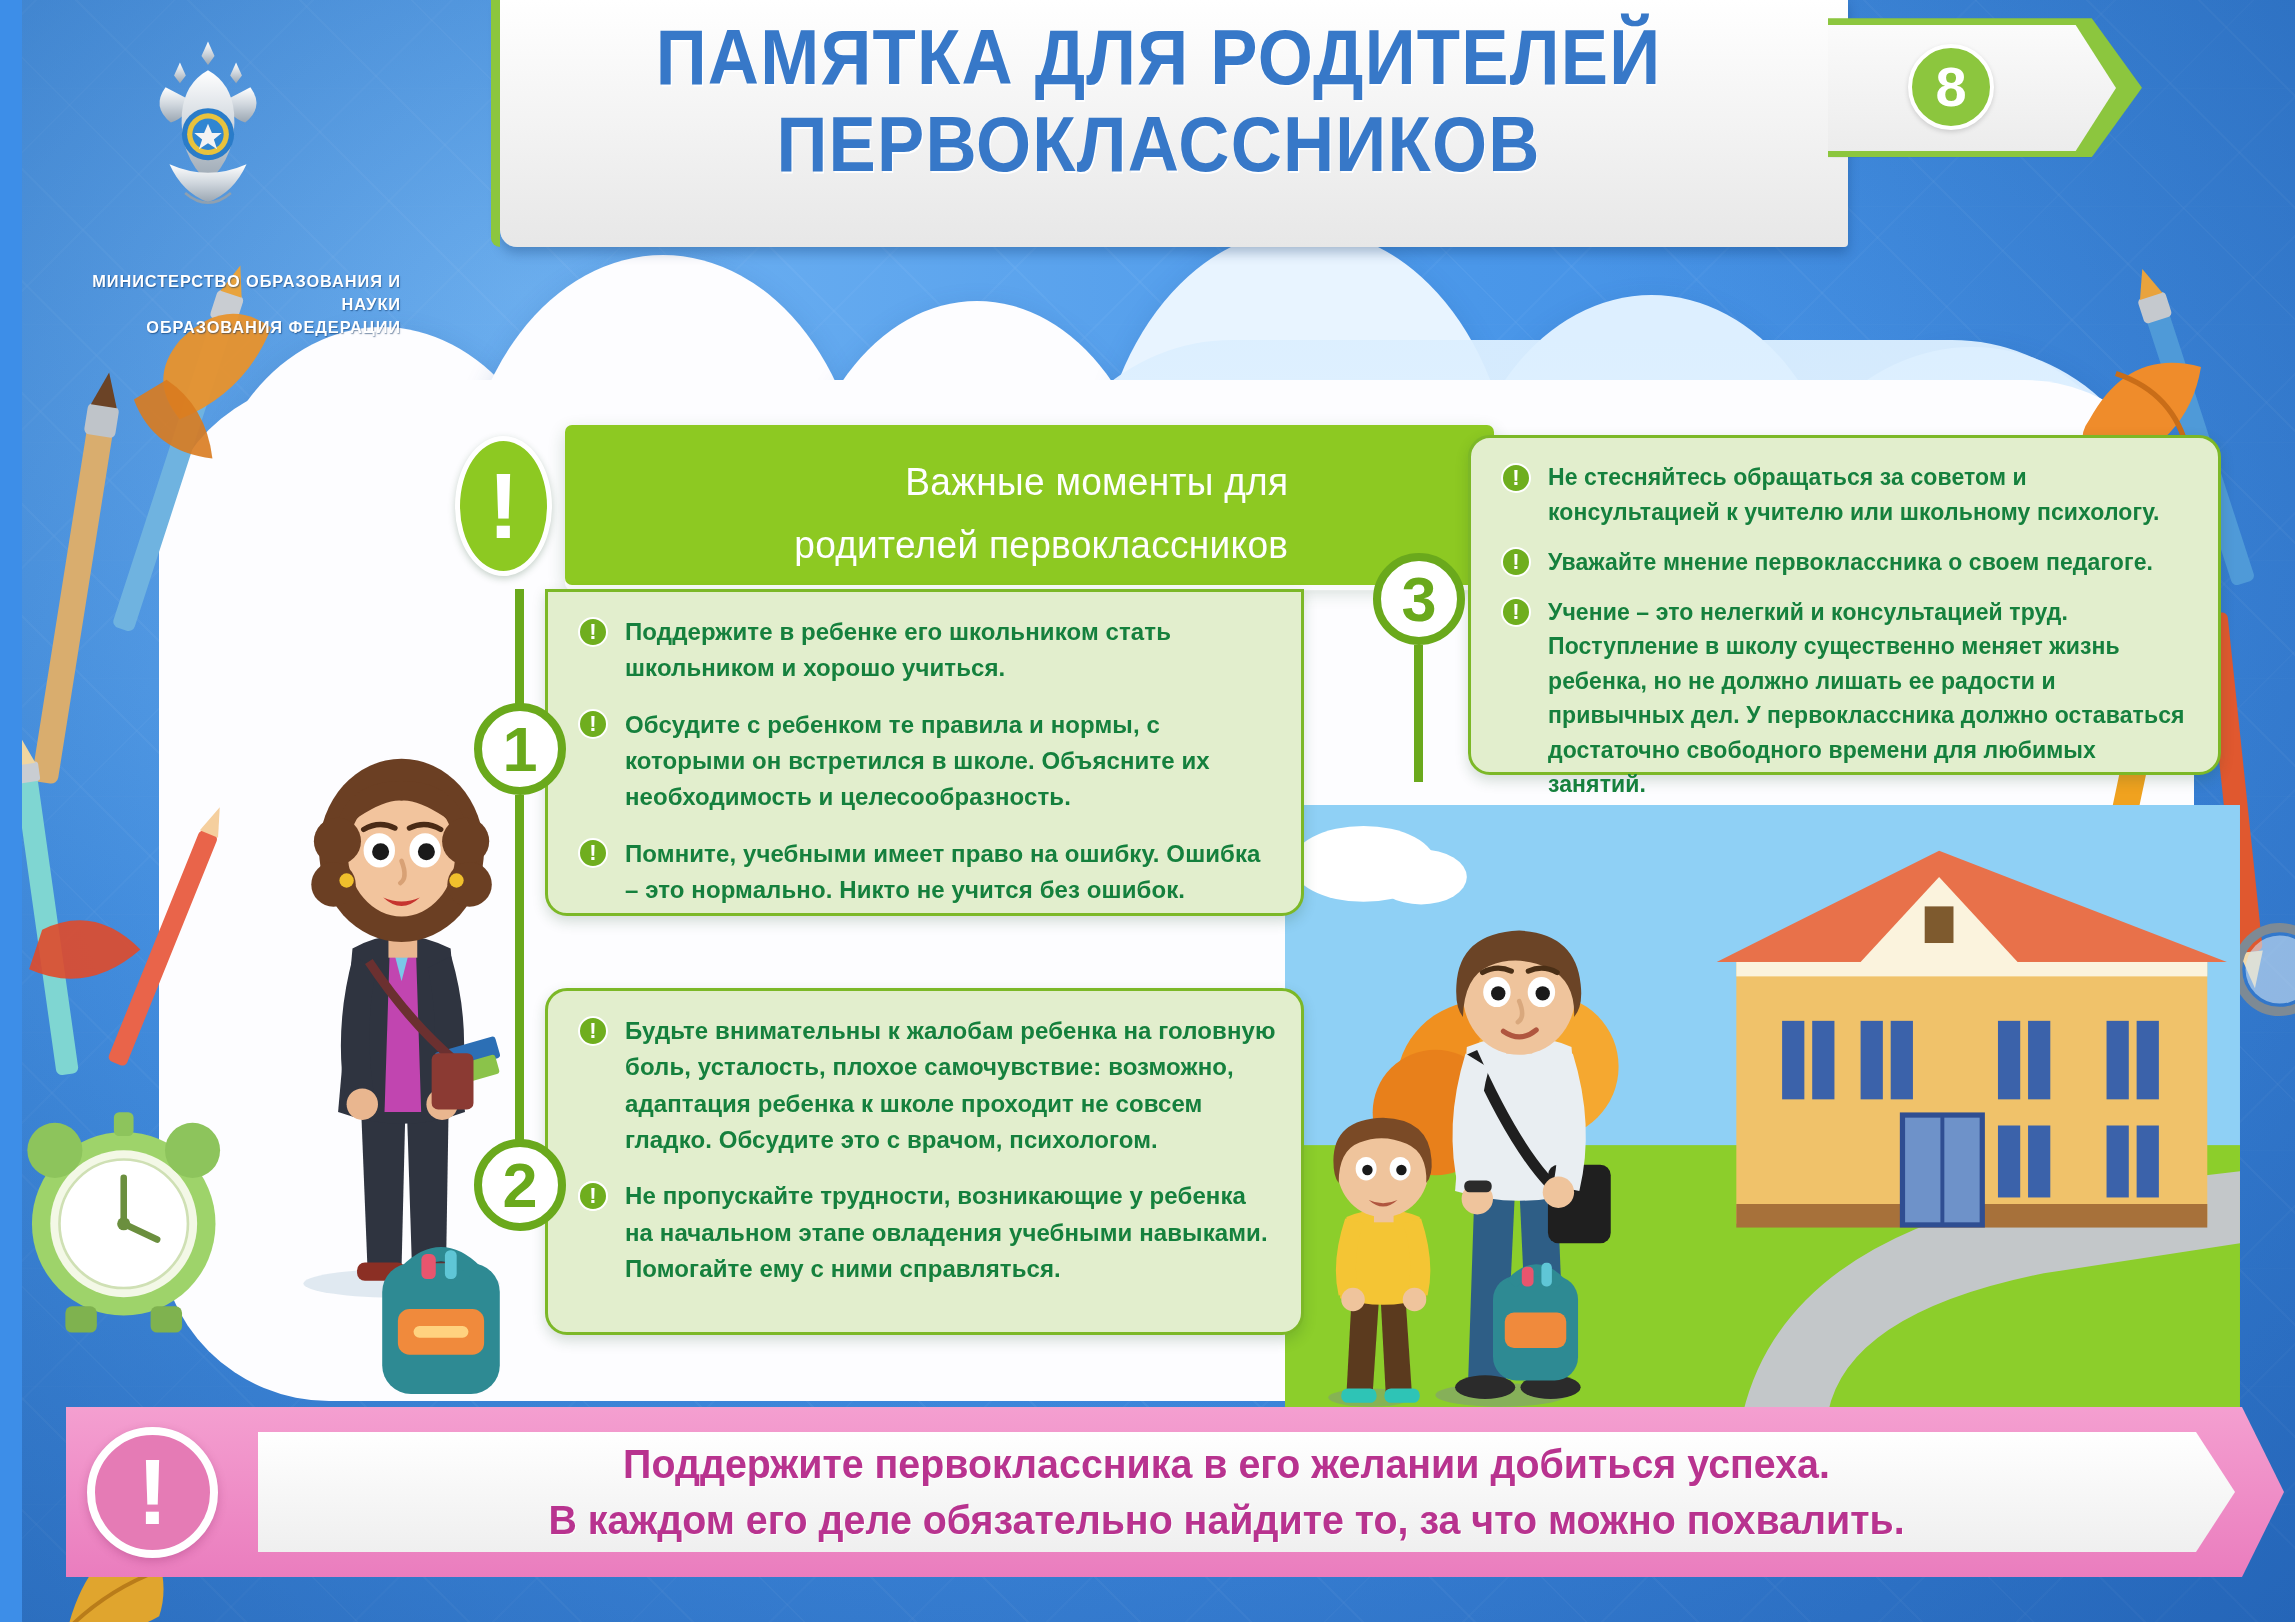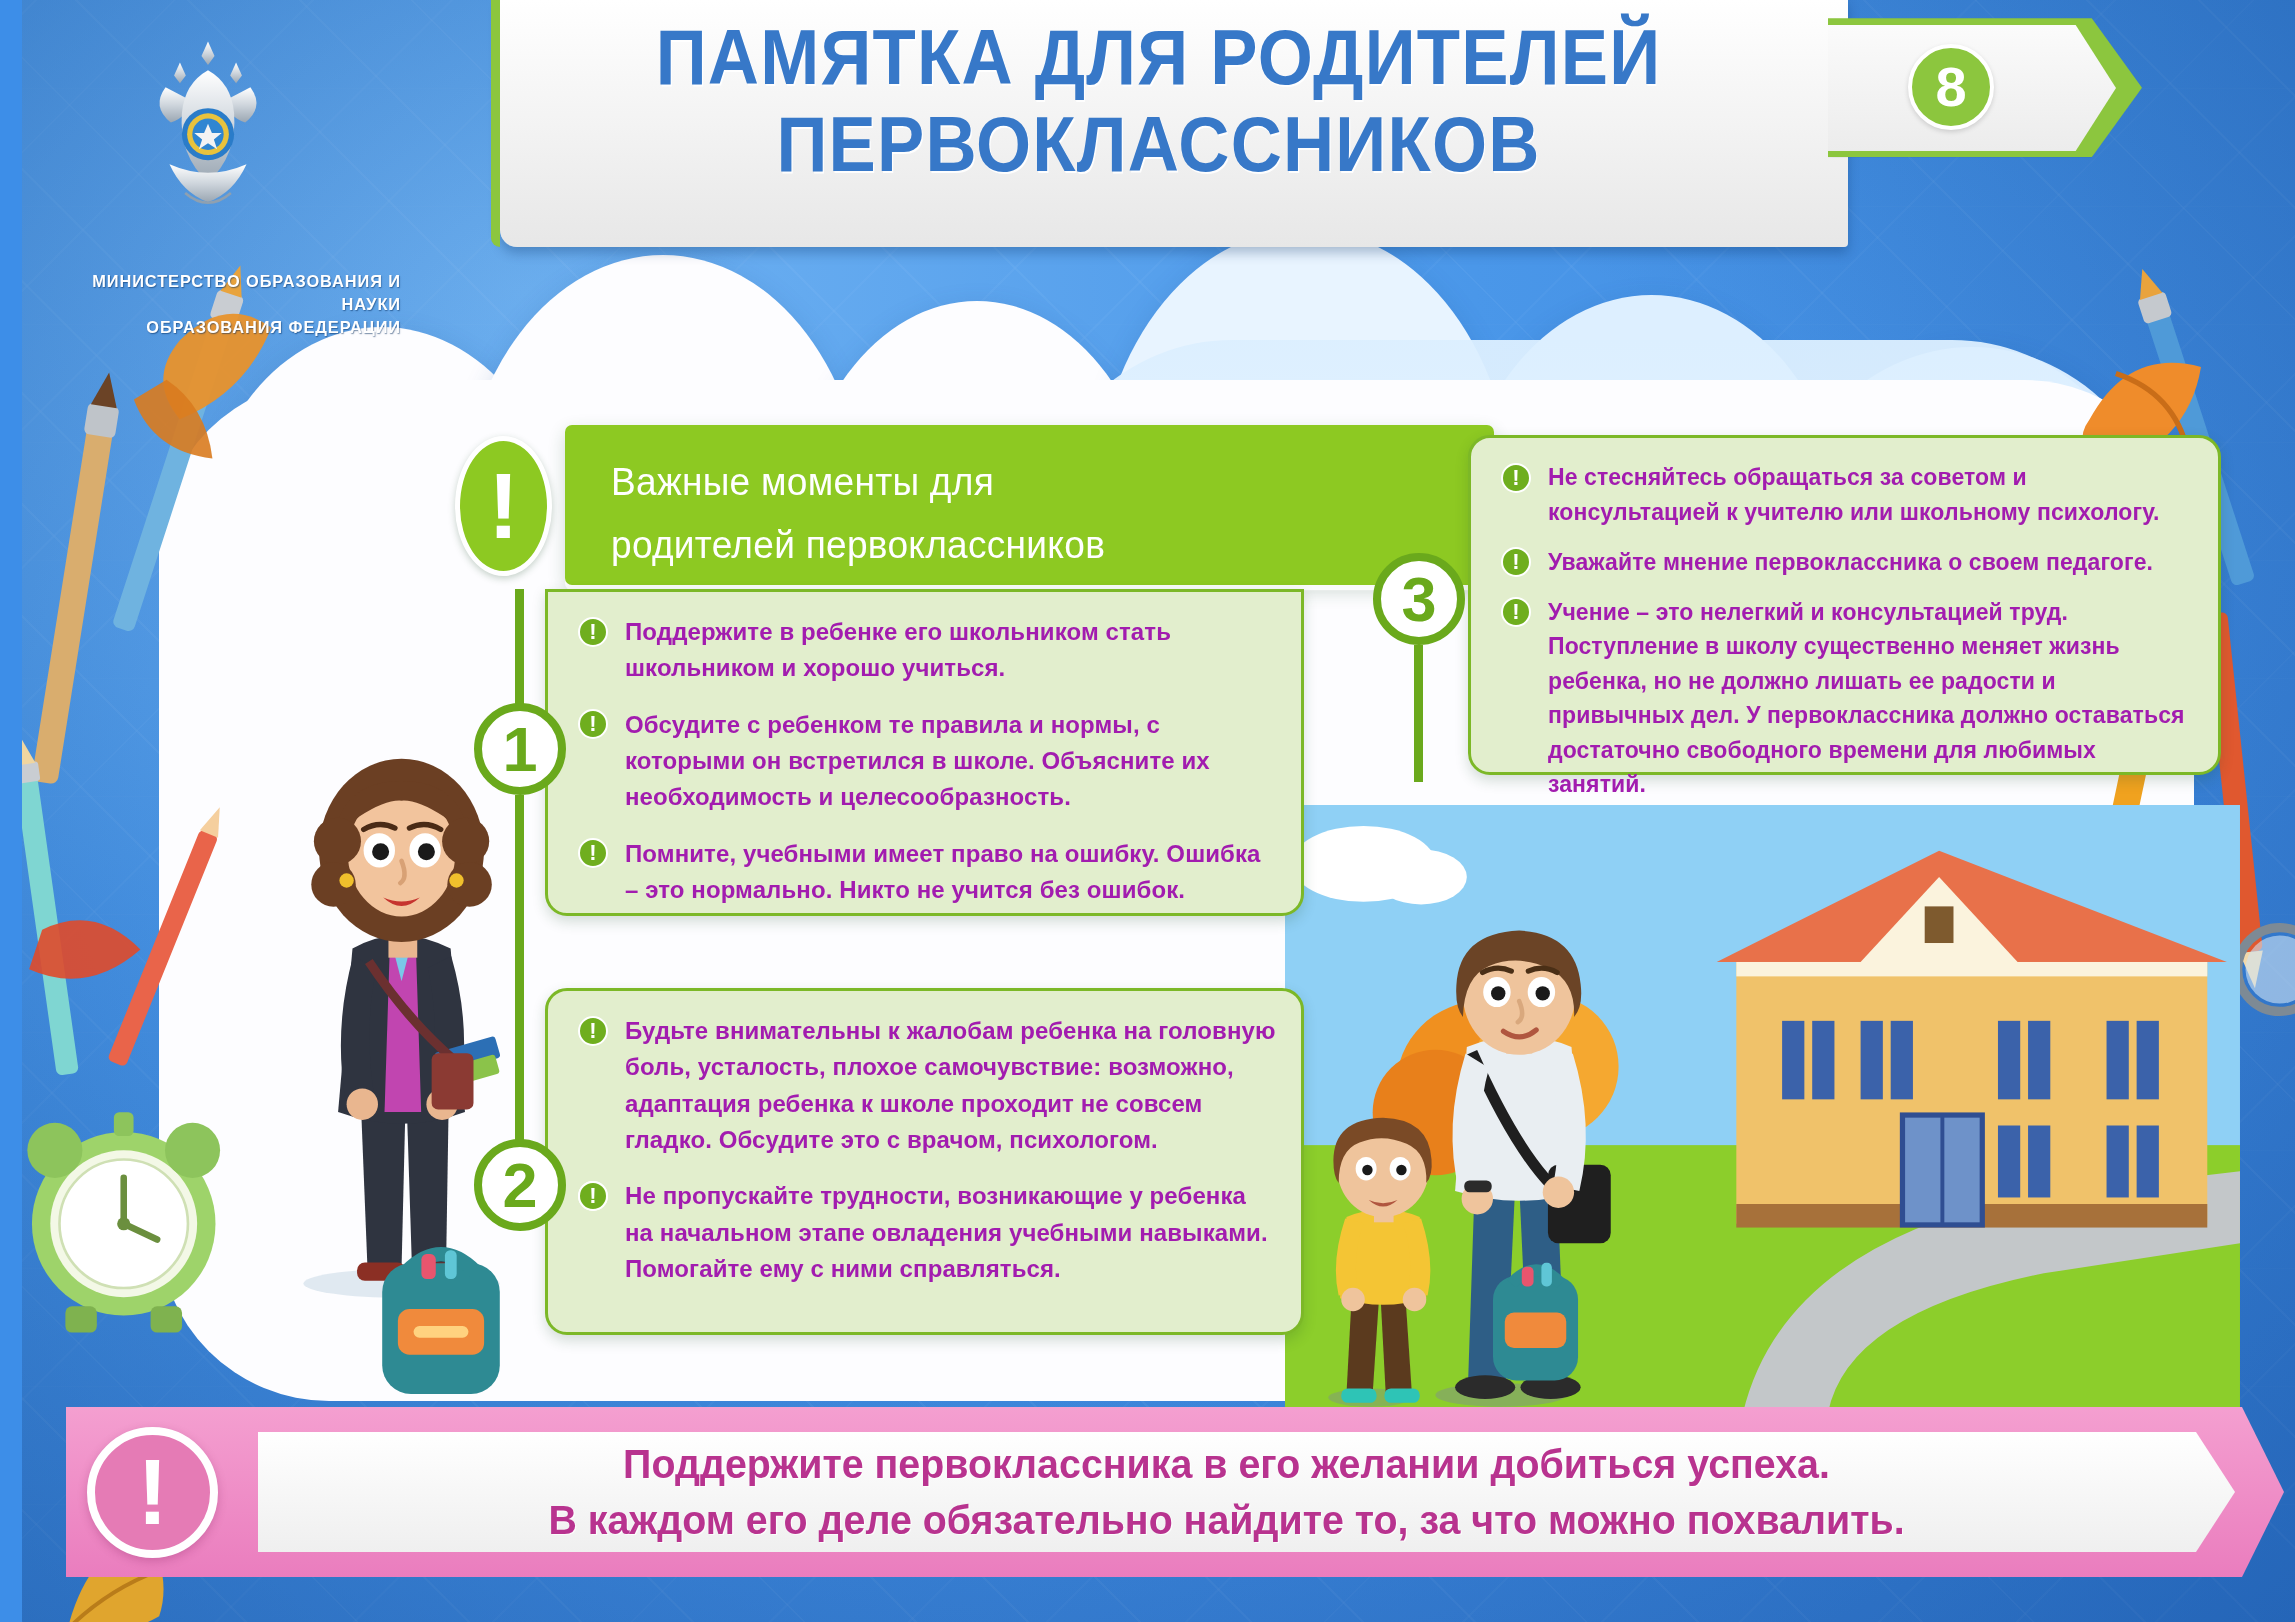--- a/index.html
+++ b/index.html
@@ -97,20 +97,21 @@
     text-align:right; color:#ffffff; font-weight:bold;
     font-size:16.4px; line-height:1.4; letter-spacing:0.9px;
     text-shadow:0.7px 0.7px 1.3px rgba(0,40,90,.55);
   }
 
   
   .head-pill{
     position:absolute; left:543px; top:425px; width:929px; height:160px;
     background:#8dc922; border-radius:7px;
     box-shadow:0 5.2px 0 rgba(255,255,255,.85), 0 6.5px 17px rgba(30,80,40,.20);
+    text-align:right;
   }
   .head-pill-text{
     position:absolute; left:46px; top:25px; width:713px;
     color:#ffffff; font-size:39px; line-height:1.62; font-weight:normal;
     transform:scaleX(.95); transform-origin:left top;
     letter-spacing:0.3px;
   }
   .head-excl{
     position:absolute; left:433px; top:436px; width:97px; height:140px;
     border-radius:50%; background:#8dc922; border:5.9px solid #ffffff;
@@ -135,21 +136,21 @@
 
   .item{ position:relative; padding-left:51px; margin-bottom:19.6px; }
   .item:last-child{ margin-bottom:0; }
   .bullet-icon{
     position:absolute; left:3.9px; top:2.6px; width:30px; height:30px;
     border-radius:50%; background:#6fae1e; border:2.6px solid #ffffff;
     display:flex; align-items:center; justify-content:center;
     color:#ffffff; font-weight:bold; font-size:22px; line-height:1;
   }
   .item-text{
-    color:#a21caf; font-size:24px; line-height:1.52; font-weight:bold;
+    color:#15803d; font-size:24px; line-height:1.52; font-weight:bold;
     transform:scaleX(.97); transform-origin:left top;
     letter-spacing:0.1px;
   }
   #panel3 .item-text{ font-size:23px; line-height:1.5; }
   #panel3 .item{ margin-bottom:15.7px; }
 
   
   .num-marker{
     position:absolute; width:92px; height:92px; border-radius:50%;
     background:#ffffff; border:8.5px solid #6aa91c;

